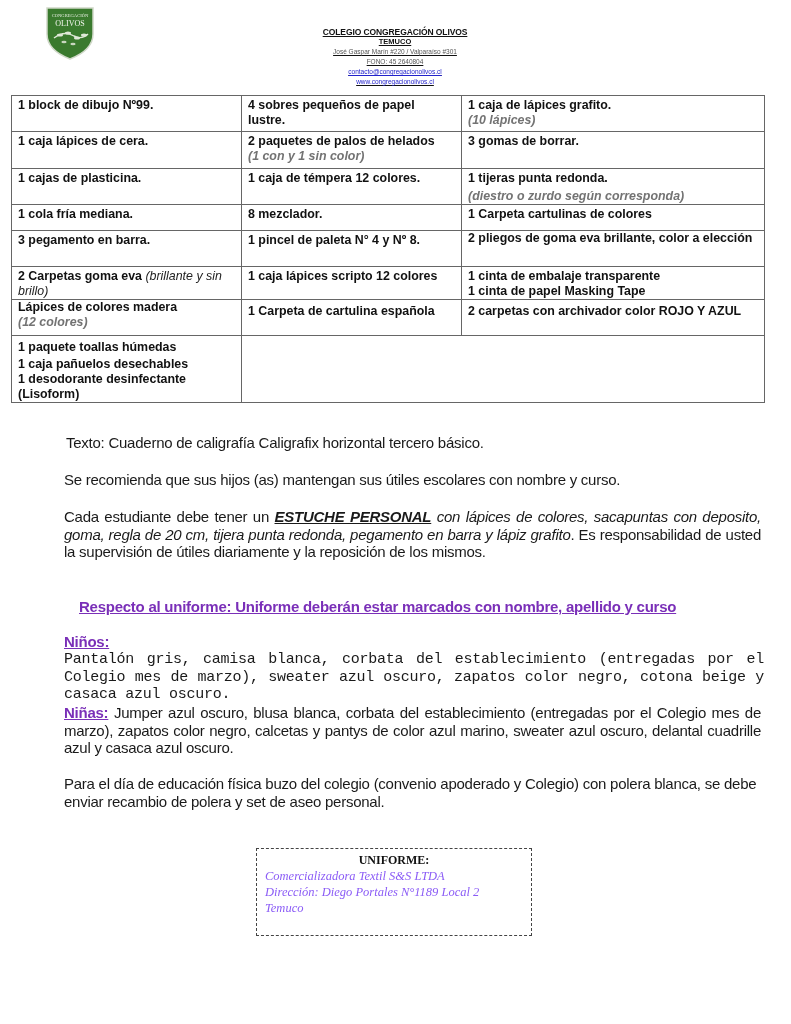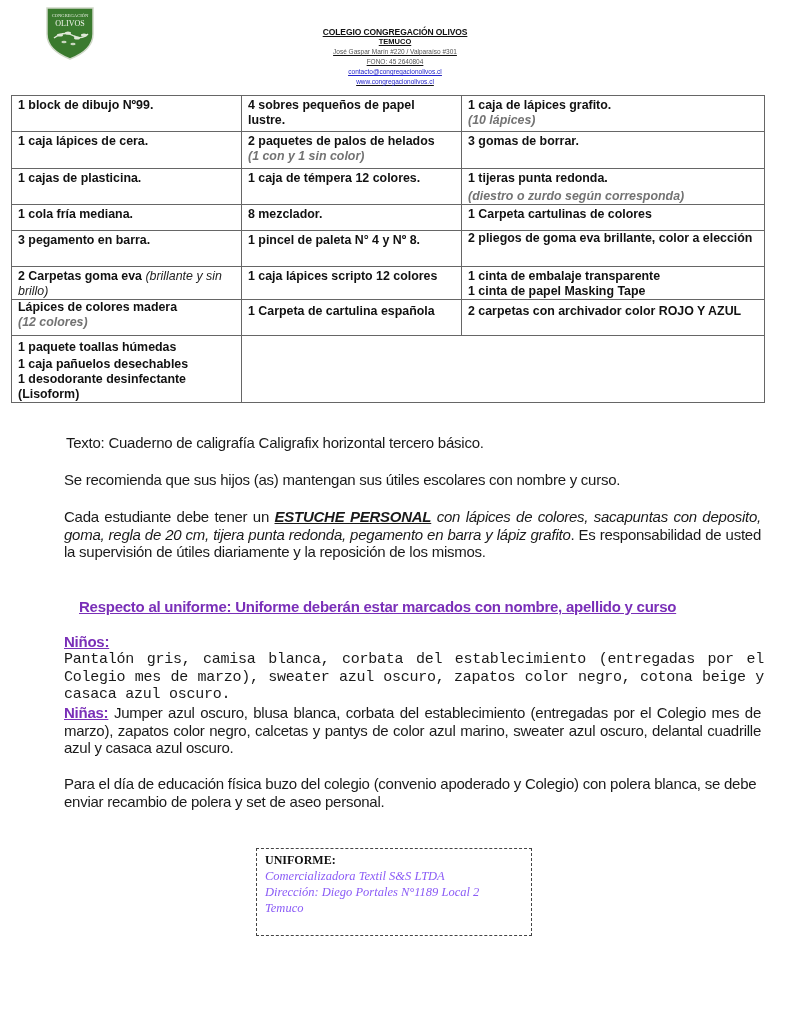--- a/index.html
+++ b/index.html
@@ -42,21 +42,21 @@
   .purple { color: #7a2fb8; }
   .u { text-decoration: underline; }
   .b { font-weight: bold; }
   .i { font-style: italic; }
 
   .uniform-box {
     position: absolute; left: 256px; top: 848px; width: 276px; height: 88px;
     border: 1.3px dashed #444; box-sizing: border-box; padding: 4px 8px;
     font-family: "Liberation Serif", serif;
   }
-  .uniform-box .title { font-weight: bold; font-size: 12px; color: #111; line-height: 15px; }
+  .uniform-box .title { text-align: center; font-weight: bold; font-size: 12px; color: #111; line-height: 15px; }
   .uniform-box .line { font-style: italic; color: #8b5cf6; font-size: 12.5px; line-height: 16px; }
 </style>
 </head>
 <body>
 
 <div class="logo">
   <svg width="52" height="54" viewBox="0 0 52 54">
     <path d="M3 2 L49 2 L49 28 Q49 44 26 53 Q3 44 3 28 Z" fill="#3a7a2e" stroke="#cfd8c8" stroke-width="1.5"></path>
     <text x="26" y="11" text-anchor="middle" font-size="4.6" fill="#e8efe2" font-family="Liberation Serif, serif">CONGREGACIÓN</text>
     <text x="26" y="20" text-anchor="middle" font-size="8" fill="#f2f6ee" font-family="Liberation Serif, serif">OLIVOS</text>

